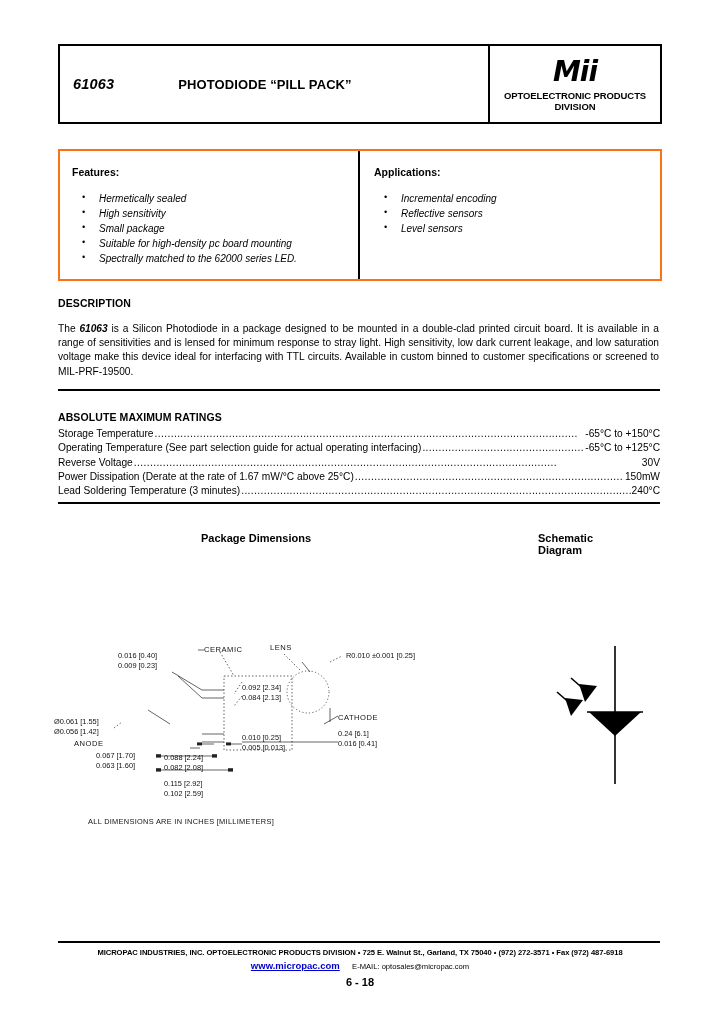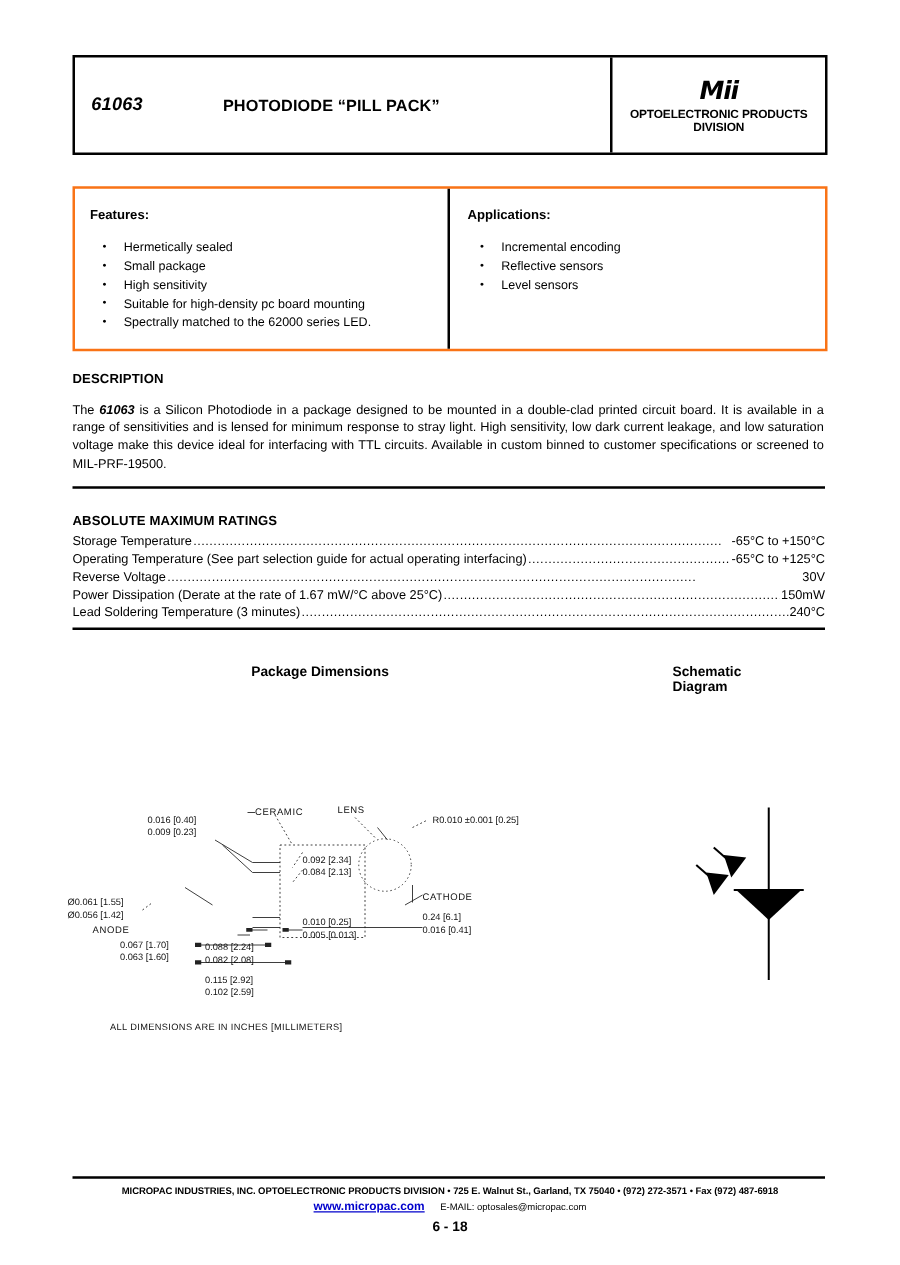--- a/index.html
+++ b/index.html
@@ -55,21 +55,21 @@
   }
   .header-right {
     flex: 1 1 auto;
     display: flex;
     flex-direction: column;
     align-items: center;
     justify-content: center;
     padding-top: 2px;
   }
   .logo-mii {
-    font-size: 20px;
+    font-size: 28px;
     font-weight: bold;
     font-style: italic;
     font-family: "DejaVu Sans", sans-serif;
     letter-spacing: -1px;
     line-height: 1.0;
   }
   .logo-sub1 {
     font-size: 9.5px;
     font-weight: bold;
     margin-top: 4px;
@@ -113,20 +113,21 @@
   ul.fa-list {
     list-style: none;
     margin: 0;
     padding: 0;
   }
   ul.fa-list li {
     font-size: 10px;
     line-height: 15px;
     position: relative;
     padding-left: 27px;
+    font-style: italic;
   }
   ul.fa-list li::before {
     content: "\2022";
     position: absolute;
     left: 10px;
     top: -1px;
     font-size: 9px;
   }
 
   
@@ -312,22 +313,22 @@
       <div class="logo-sub1">OPTOELECTRONIC PRODUCTS</div>
       <div class="logo-sub2">DIVISION</div>
     </div>
   </div>
 
   <div class="fa-box">
     <div class="fa-col left">
       <div class="fa-heading">Features:</div>
       <ul class="fa-list">
         <li>Hermetically sealed</li>
+        <li>High sensitivity</li>
         <li>Small package</li>
-        <li>High sensitivity</li>
         <li>Suitable for high-density pc board mounting</li>
         <li>Spectrally matched to the 62000 series LED.</li>
       </ul>
     </div>
     <div class="fa-col right">
       <div class="fa-heading">Applications:</div>
       <ul class="fa-list">
         <li>Incremental encoding</li>
         <li>Reflective sensors</li>
         <li>Level sensors</li>

